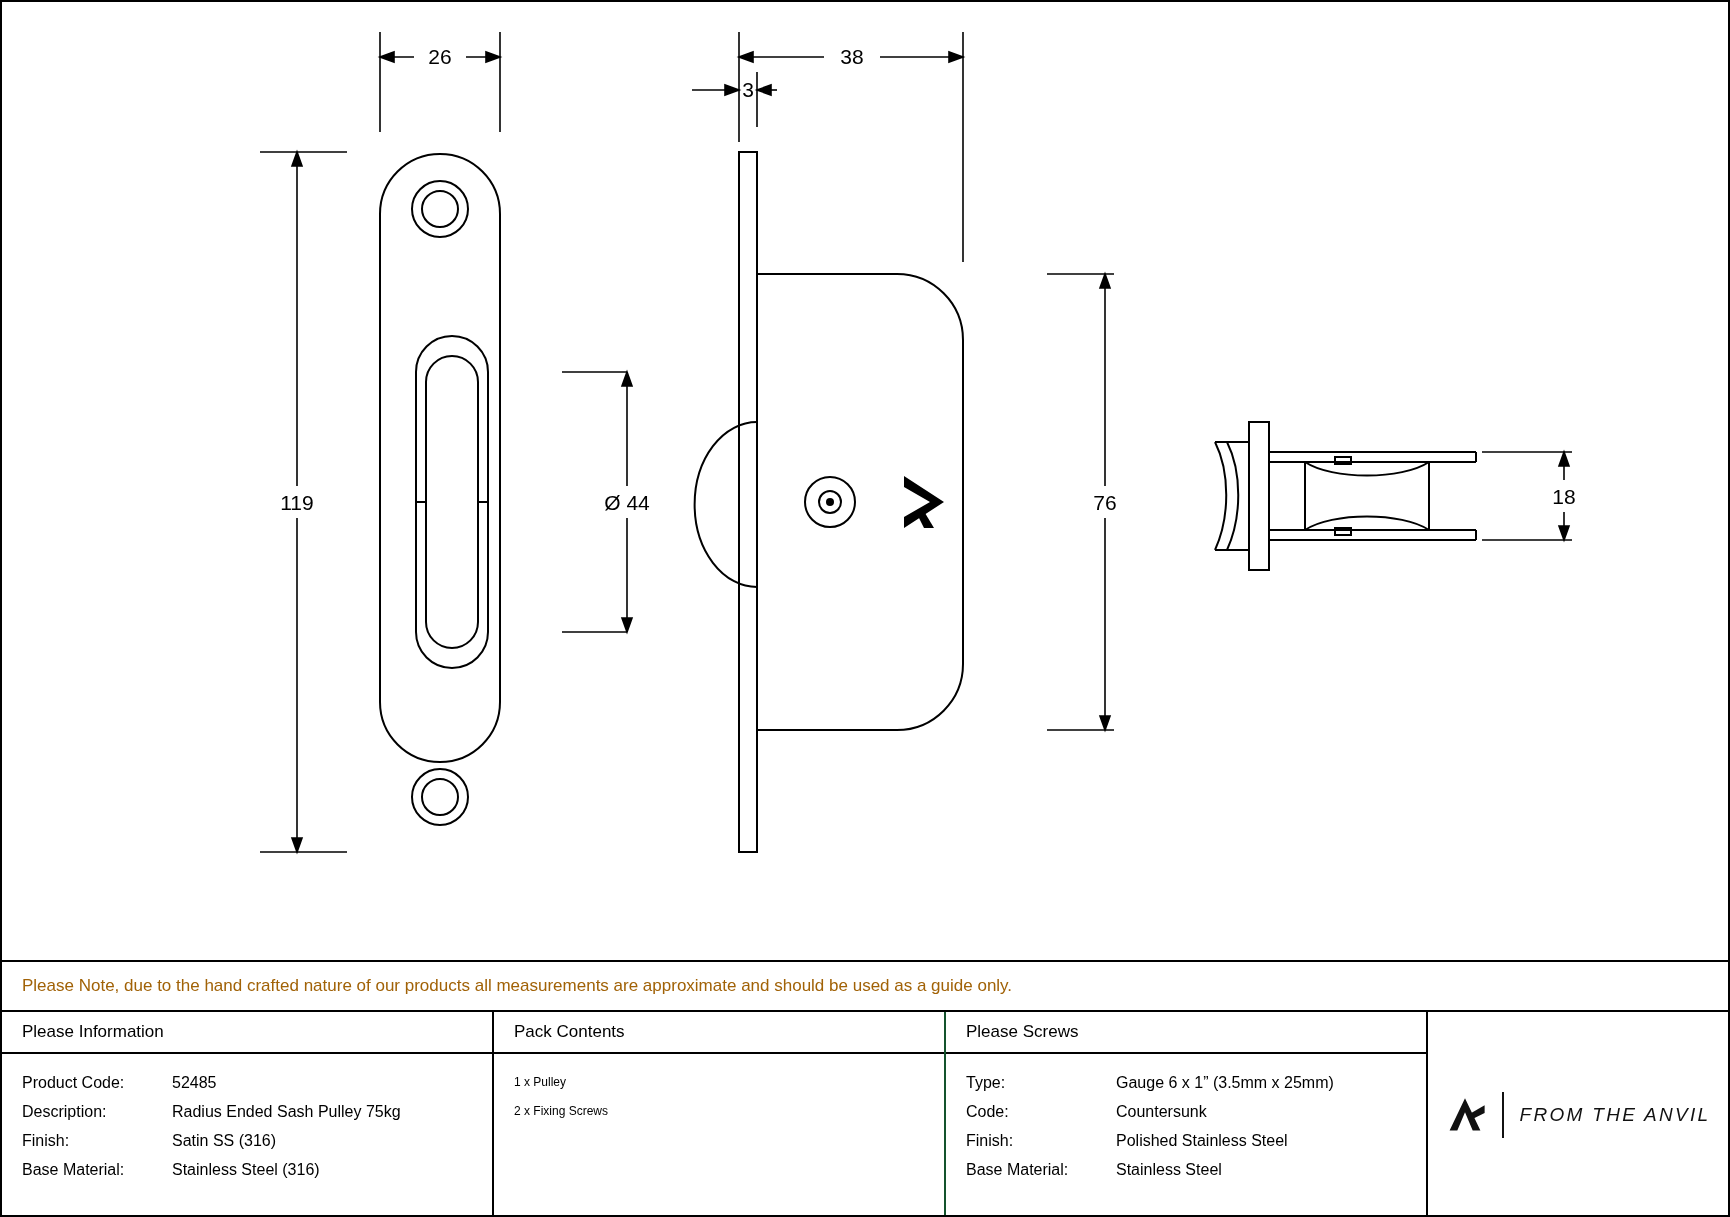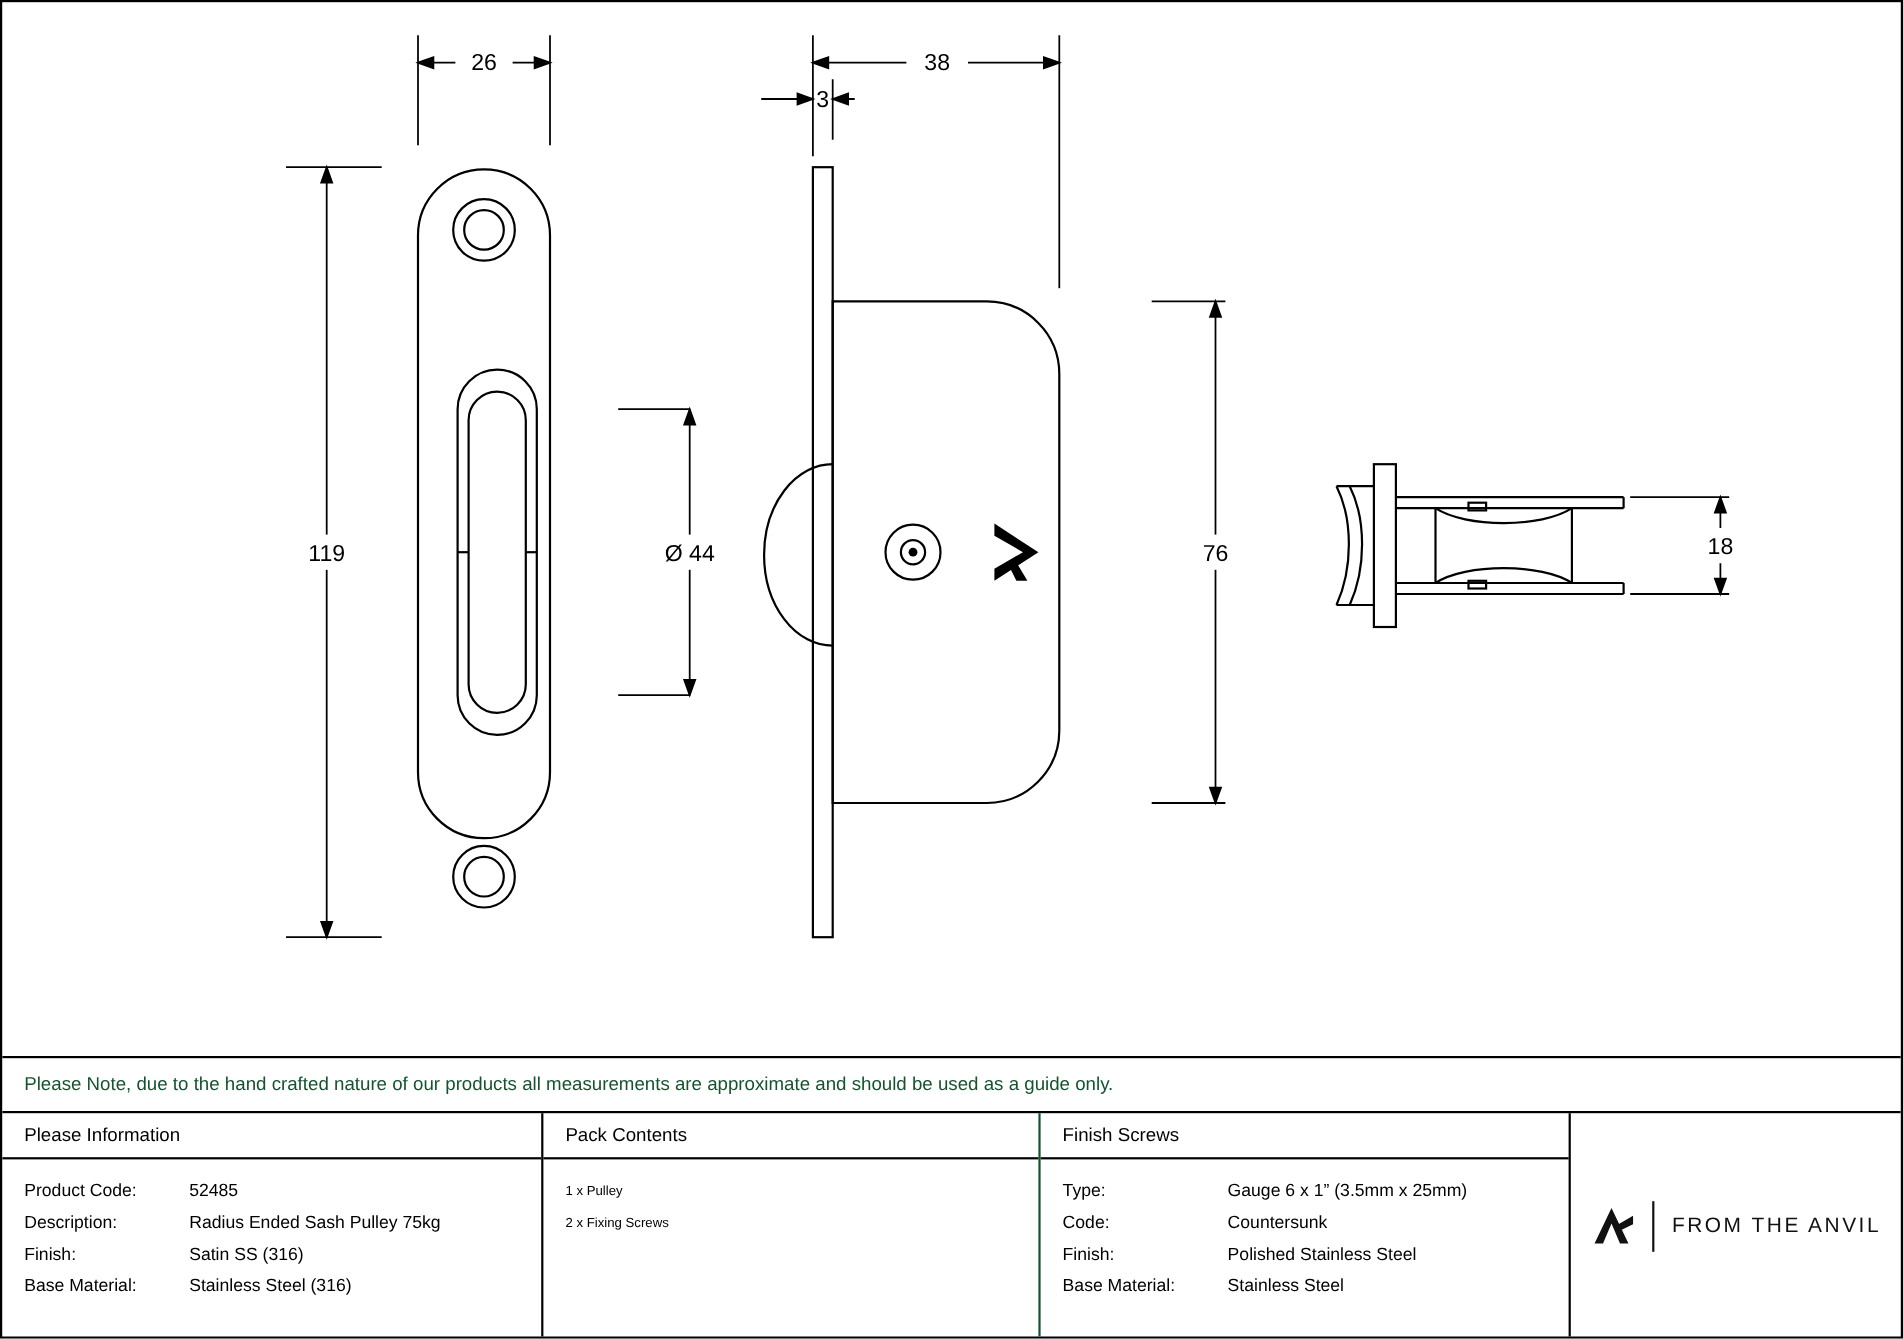--- a/index.html
+++ b/index.html
@@ -39,21 +39,21 @@
     height: 52px;
     border-top: 2px solid #000;
     border-bottom: 2px solid #000;
     box-sizing: border-box;
     display: flex;
     align-items: center;
   }
   .note-bar .note-text {
     padding-left: 20px;
     font-size: 17px;
-    color: #14532d;
+    color: #a16207;
   }
   .info-block {
     position: absolute;
     left: 0;
     top: 1010px;
     width: 1726px;
     height: 205px;
     display: flex;
     box-sizing: border-box;
   }
@@ -92,20 +92,21 @@
     left: 0; top: 0;
     width: 298px; height: 205px;
     display: flex;
     align-items: center;
     justify-content: center;
   }
   .logo-inner {
     display: flex;
     align-items: center;
     gap: 16px;
+    font-style: italic;
   }
   .logo-mark {
     width: 42px;
     height: 46px;
   }
   .logo-divider {
     width: 2px;
     height: 46px;
     background: #111;
   }
@@ -283,21 +284,21 @@
 
     <div class="col c2">
       <div class="col-head">Pack Contents</div>
       <div class="col-body">
         <div class="plain-line">1 x Pulley</div>
         <div class="plain-line">2 x Fixing Screws</div>
       </div>
     </div>
 
     <div class="col c3">
-      <div class="col-head">Finish Screws</div>
+      <div class="col-head">Please Screws</div>
       <div class="col-body">
         <div class="kv">
           <div class="k">Type:</div>
           <div class="v">Gauge 6 x 1” (3.5mm x 25mm)</div>
         </div>
         <div class="kv">
           <div class="k">Code:</div>
           <div class="v">Countersunk</div>
         </div>
         <div class="kv">

